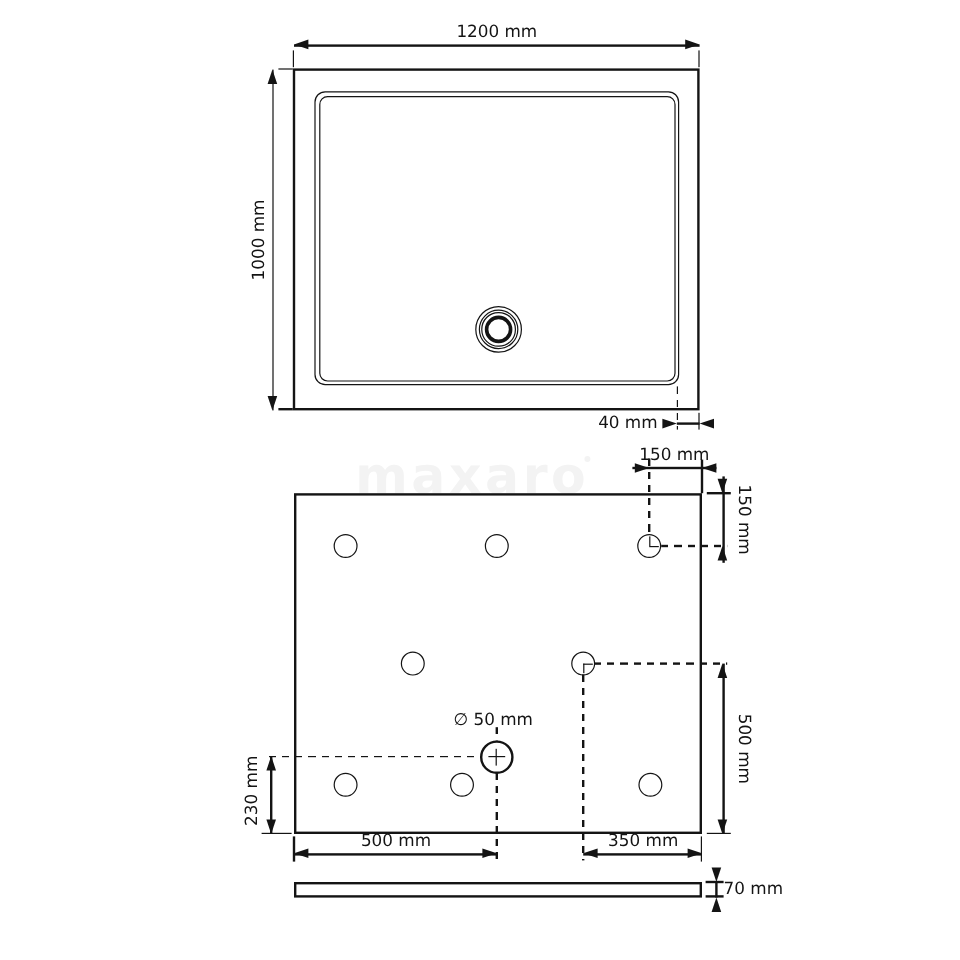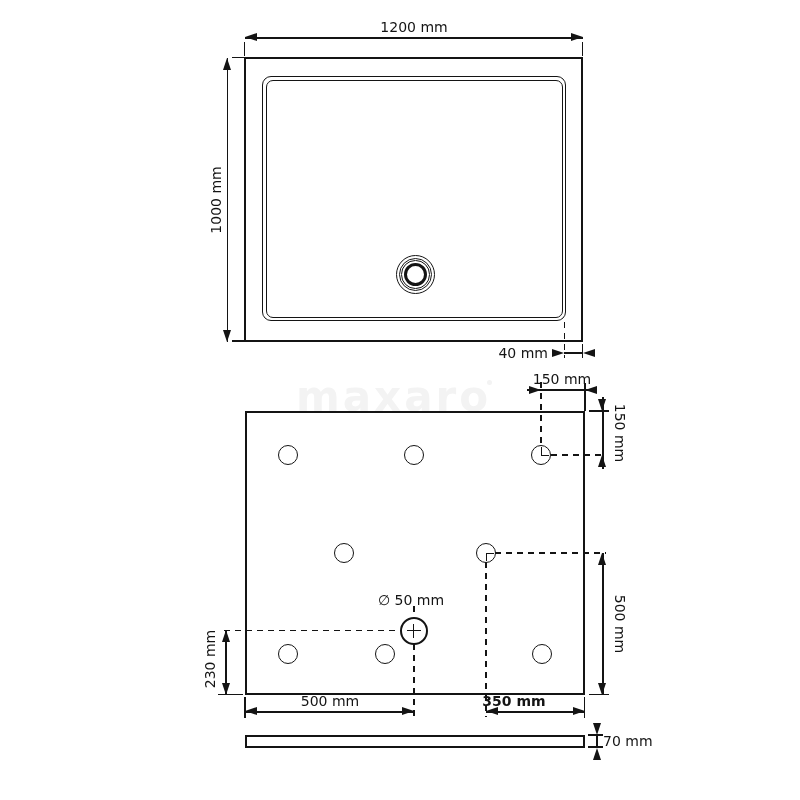--- a/index.html
+++ b/index.html
@@ -135,21 +135,21 @@
     <div class="av u fg" style="left:221.5px;top:630px;"></div>
     <div class="av d fg" style="left:221.5px;top:683px;"></div>
     <div class="hl fg" style="left:218px;top:693.6px;width:25px;"></div>
 
     <div class="txt c fg" style="left:280px;top:693px;width:100px;">500 mm</div>
     <div class="hl fg" style="left:245px;top:711px;width:169px;"></div>
     <div class="ar l fg" style="left:245px;top:707.3px;"></div>
     <div class="ar r fg" style="left:402px;top:707.3px;"></div>
     <div class="vl fg" style="left:244px;top:697px;height:21px;"></div>
 
-    <div class="txt c fg" style="left:464px;top:693px;width:100px;font-weight:bold;">350 mm</div>
+    <div class="txt c fg" style="left:486px;top:693px;width:100px;">350 mm</div>
     <div class="hl fg" style="left:486px;top:711px;width:99px;"></div>
     <div class="ar l fg" style="left:486px;top:707.3px;"></div>
     <div class="ar r fg" style="left:573px;top:707.3px;"></div>
     <div class="vl fg" style="left:583.5px;top:697px;height:21px;"></div>
   </div>
 
   <div>
     <div class="rect fg" style="left:245px;top:735px;width:340px;height:13px;border-width:2px;"></div>
     <div class="hl fg" style="left:588px;top:734px;width:15px;"></div>
     <div class="hl fg" style="left:588px;top:746.4px;width:15px;"></div>

